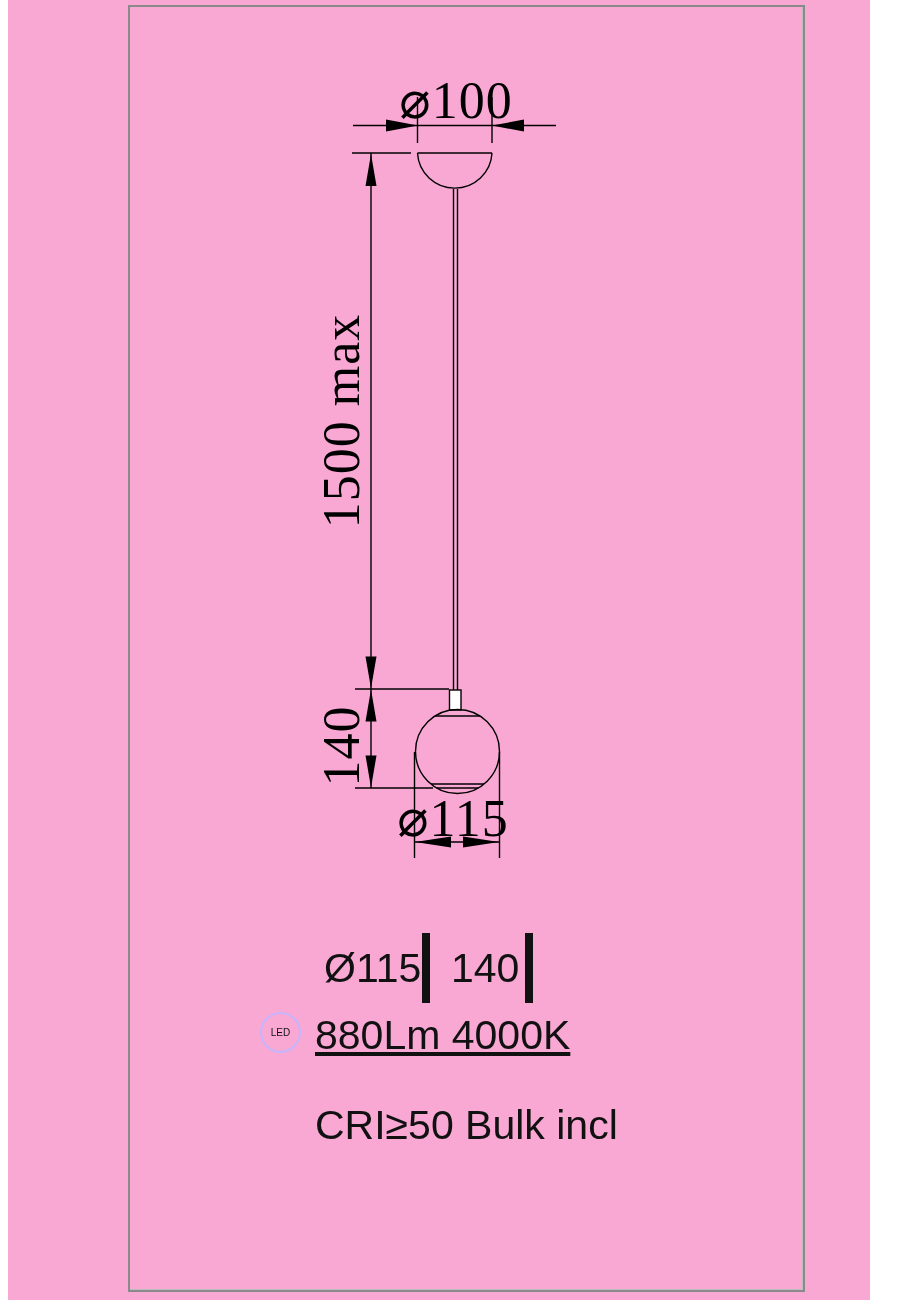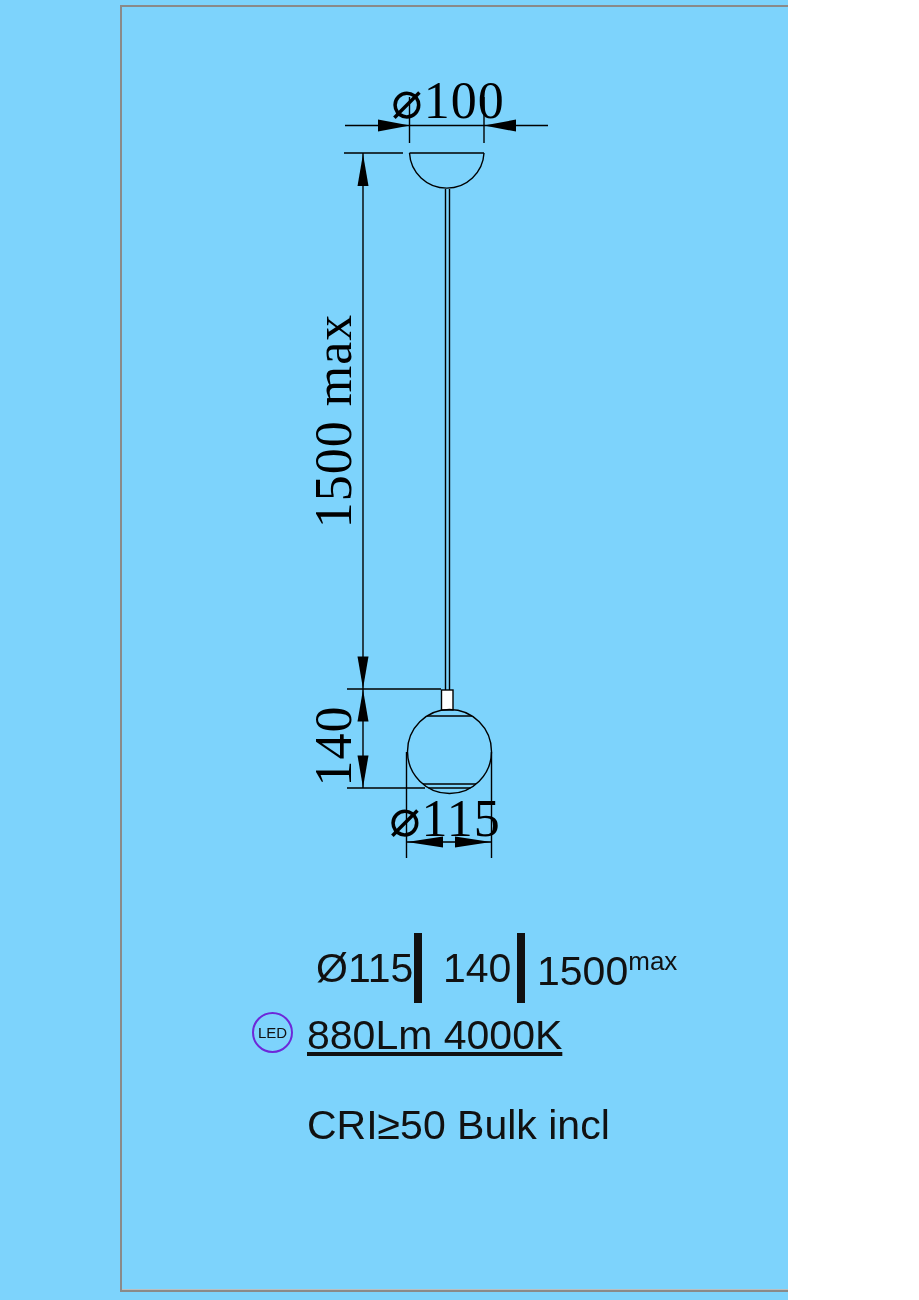--- a/index.html
+++ b/index.html
@@ -1,21 +1,22 @@
 <!DOCTYPE html>
 <html><head>
 <meta charset="utf-8">
 <style>
   html,body{margin:0;padding:0;background:#ffffff;}
   .canvas{
     position:relative;
-    width:788px;height:1300px;
-    background:#7dd3fc;
+    width:862px;height:1300px;
+    background:#f9a8d4;
     font-family:"Liberation Sans", sans-serif;
     overflow:hidden;
+    margin-left:8px;
   }
   .frame{
     position:absolute;
     left:120px;top:5px;
     width:673px;height:1283px;
     border:2px solid #8a8a8a;
     box-shadow:inset -1px -1px 0 #bdbdbd;
   }
   svg.drawing{position:absolute;left:0;top:0;}
   .dimtxt{
@@ -37,24 +38,24 @@
     background:#111111;
   }
   .sup{
     font-size:26px;
     vertical-align:15px;
   }
   .led-badge{
     position:absolute;
     left:252px;top:1012px;
     width:37px;height:37px;
-    border:2px solid #6d28d9;
+    border:2px solid #c4b5fd;
     border-radius:50%;
     display:flex;align-items:center;justify-content:center;
-    font-size:15px;
+    font-size:10px;
     color:#111111;
   }
 </style>
 </head>
 <body>
 
 <div class="canvas">
 
   <div class="frame"></div>
 
@@ -119,21 +120,20 @@
     <text class="dimtxt" transform="translate(351,746) rotate(-90)" text-anchor="middle">140</text>
 
     <text class="dimtxt" x="445" y="836" text-anchor="middle">⌀115</text>
   </svg>
 
 
   <div class="txtline" style="left:316px;top:948px;">Ø115</div>
   <div class="specbar" style="left:414px;top:933px;"></div>
   <div class="txtline" style="left:443px;top:948px;">140</div>
   <div class="specbar" style="left:517px;top:933px;"></div>
-  <div class="txtline" style="left:537px;top:948px;"><span>1500</span><span class="sup">max</span></div>
 
   <div class="led-badge">LED</div>
 
 
   <div class="txtline" style="left:307px;top:1015px;text-decoration:underline;">880Lm 4000K</div>
 
   <div class="txtline" style="left:307px;top:1105px;">CRI≥50 Bulk incl</div>
 
 </div>
 

